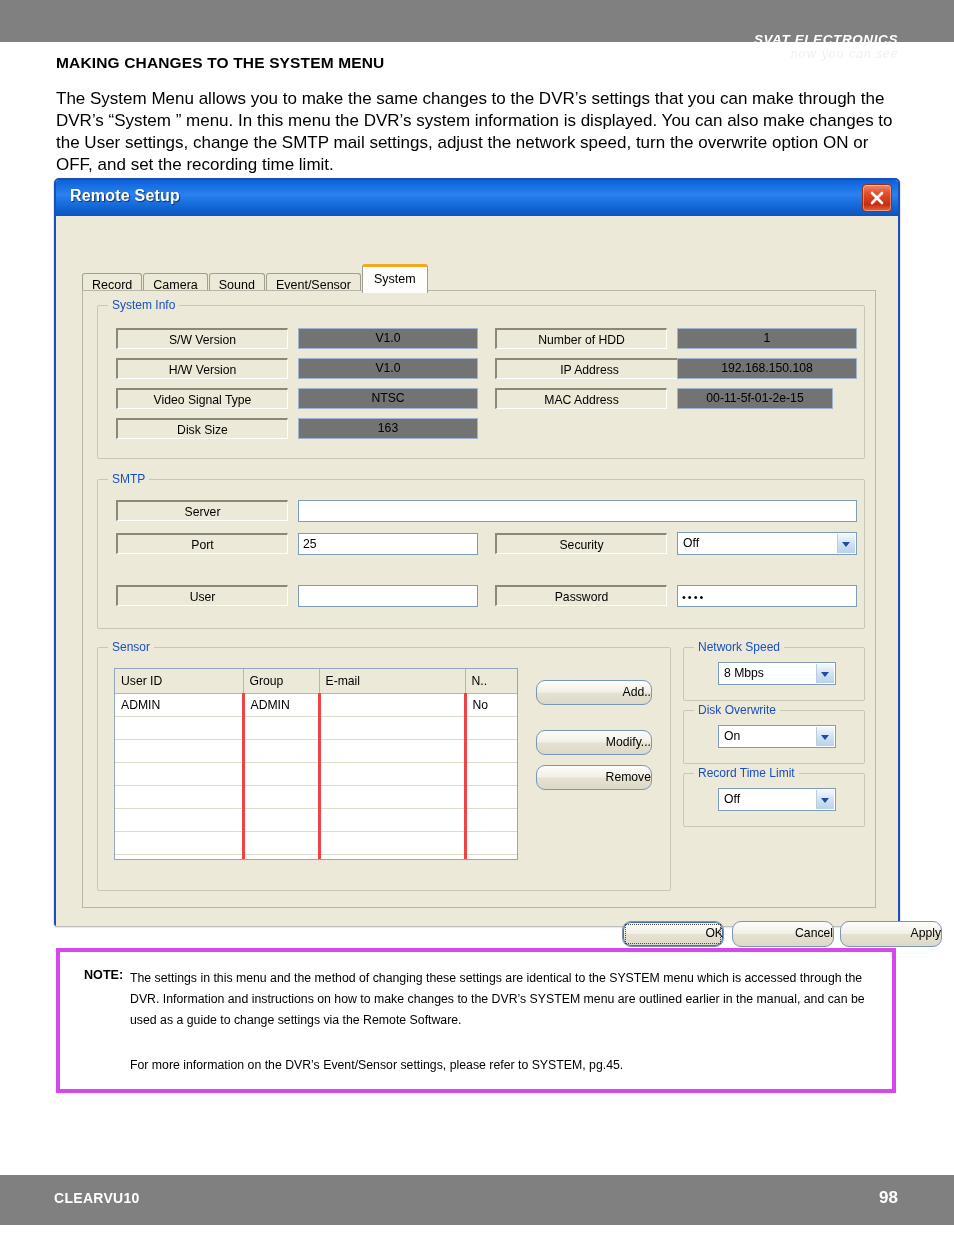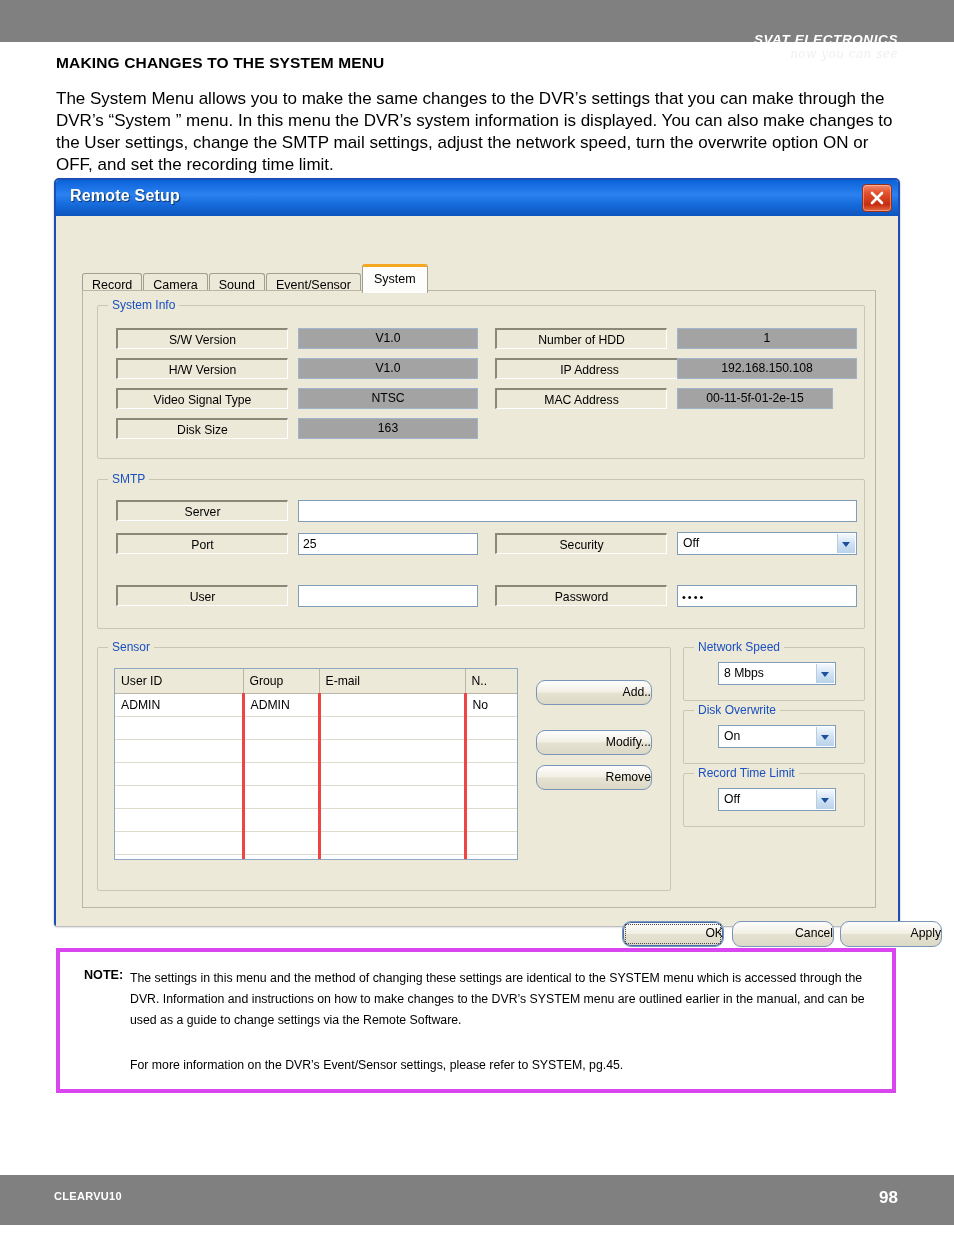--- a/index.html
+++ b/index.html
@@ -19,21 +19,21 @@
     letter-spacing:.6px;display:block;
   }
   .brand .b2{
     font-family:"DejaVu Serif", serif;
     font-style:italic;font-size:12px;color:#f0f0f0;display:block;
     margin-top:1px;letter-spacing:.5px;
   }
 
   .footer{position:absolute;left:0;top:1175px;width:954px;height:50px;background:#808080;}
   .footer .f-left{
-    position:absolute;left:54px;top:15px;color:#fff;font-weight:bold;font-size:11px;
+    position:absolute;left:54px;top:15px;color:#fff;font-weight:bold;font-size:14px;
     letter-spacing:.3px;
   }
   .footer .f-right{
     position:absolute;right:56px;top:13px;color:#fff;font-weight:bold;font-size:17px;
   }
 
   h1.page-title{
     position:absolute;left:56px;top:54px;margin:0;
     font-size:15.5px;font-weight:bold;color:#000;letter-spacing:.15px;
   }
@@ -96,21 +96,21 @@
 
   .lbl{
     position:absolute;height:21px;line-height:20px;text-align:center;font-size:12.2px;color:#000;
     background:#ece9d8;
     border-top:2px solid #8b8878;border-left:2px solid #8b8878;
     border-right:1px solid #ffffff;border-bottom:1px solid #ffffff;
     box-sizing:border-box;
   }
   .val{
     position:absolute;height:21px;line-height:19px;text-align:center;font-size:12.2px;color:#000;
-    background:#a3a3a3;border:1px solid #9fb4cc;box-sizing:border-box;
+    background:#737373;border:1px solid #9fb4cc;box-sizing:border-box;
   }
   .inp{
     position:absolute;height:22px;line-height:20px;font-size:12.2px;color:#000;
     background:#ffffff;border:1px solid #7f9db9;box-sizing:border-box;
     padding:0 4px;text-align:left;
   }
   .pwd{letter-spacing:2px;font-size:11px;line-height:22px;}
 
   .combo{
     position:absolute;height:23px;background:#fff;border:1px solid #7f9db9;

